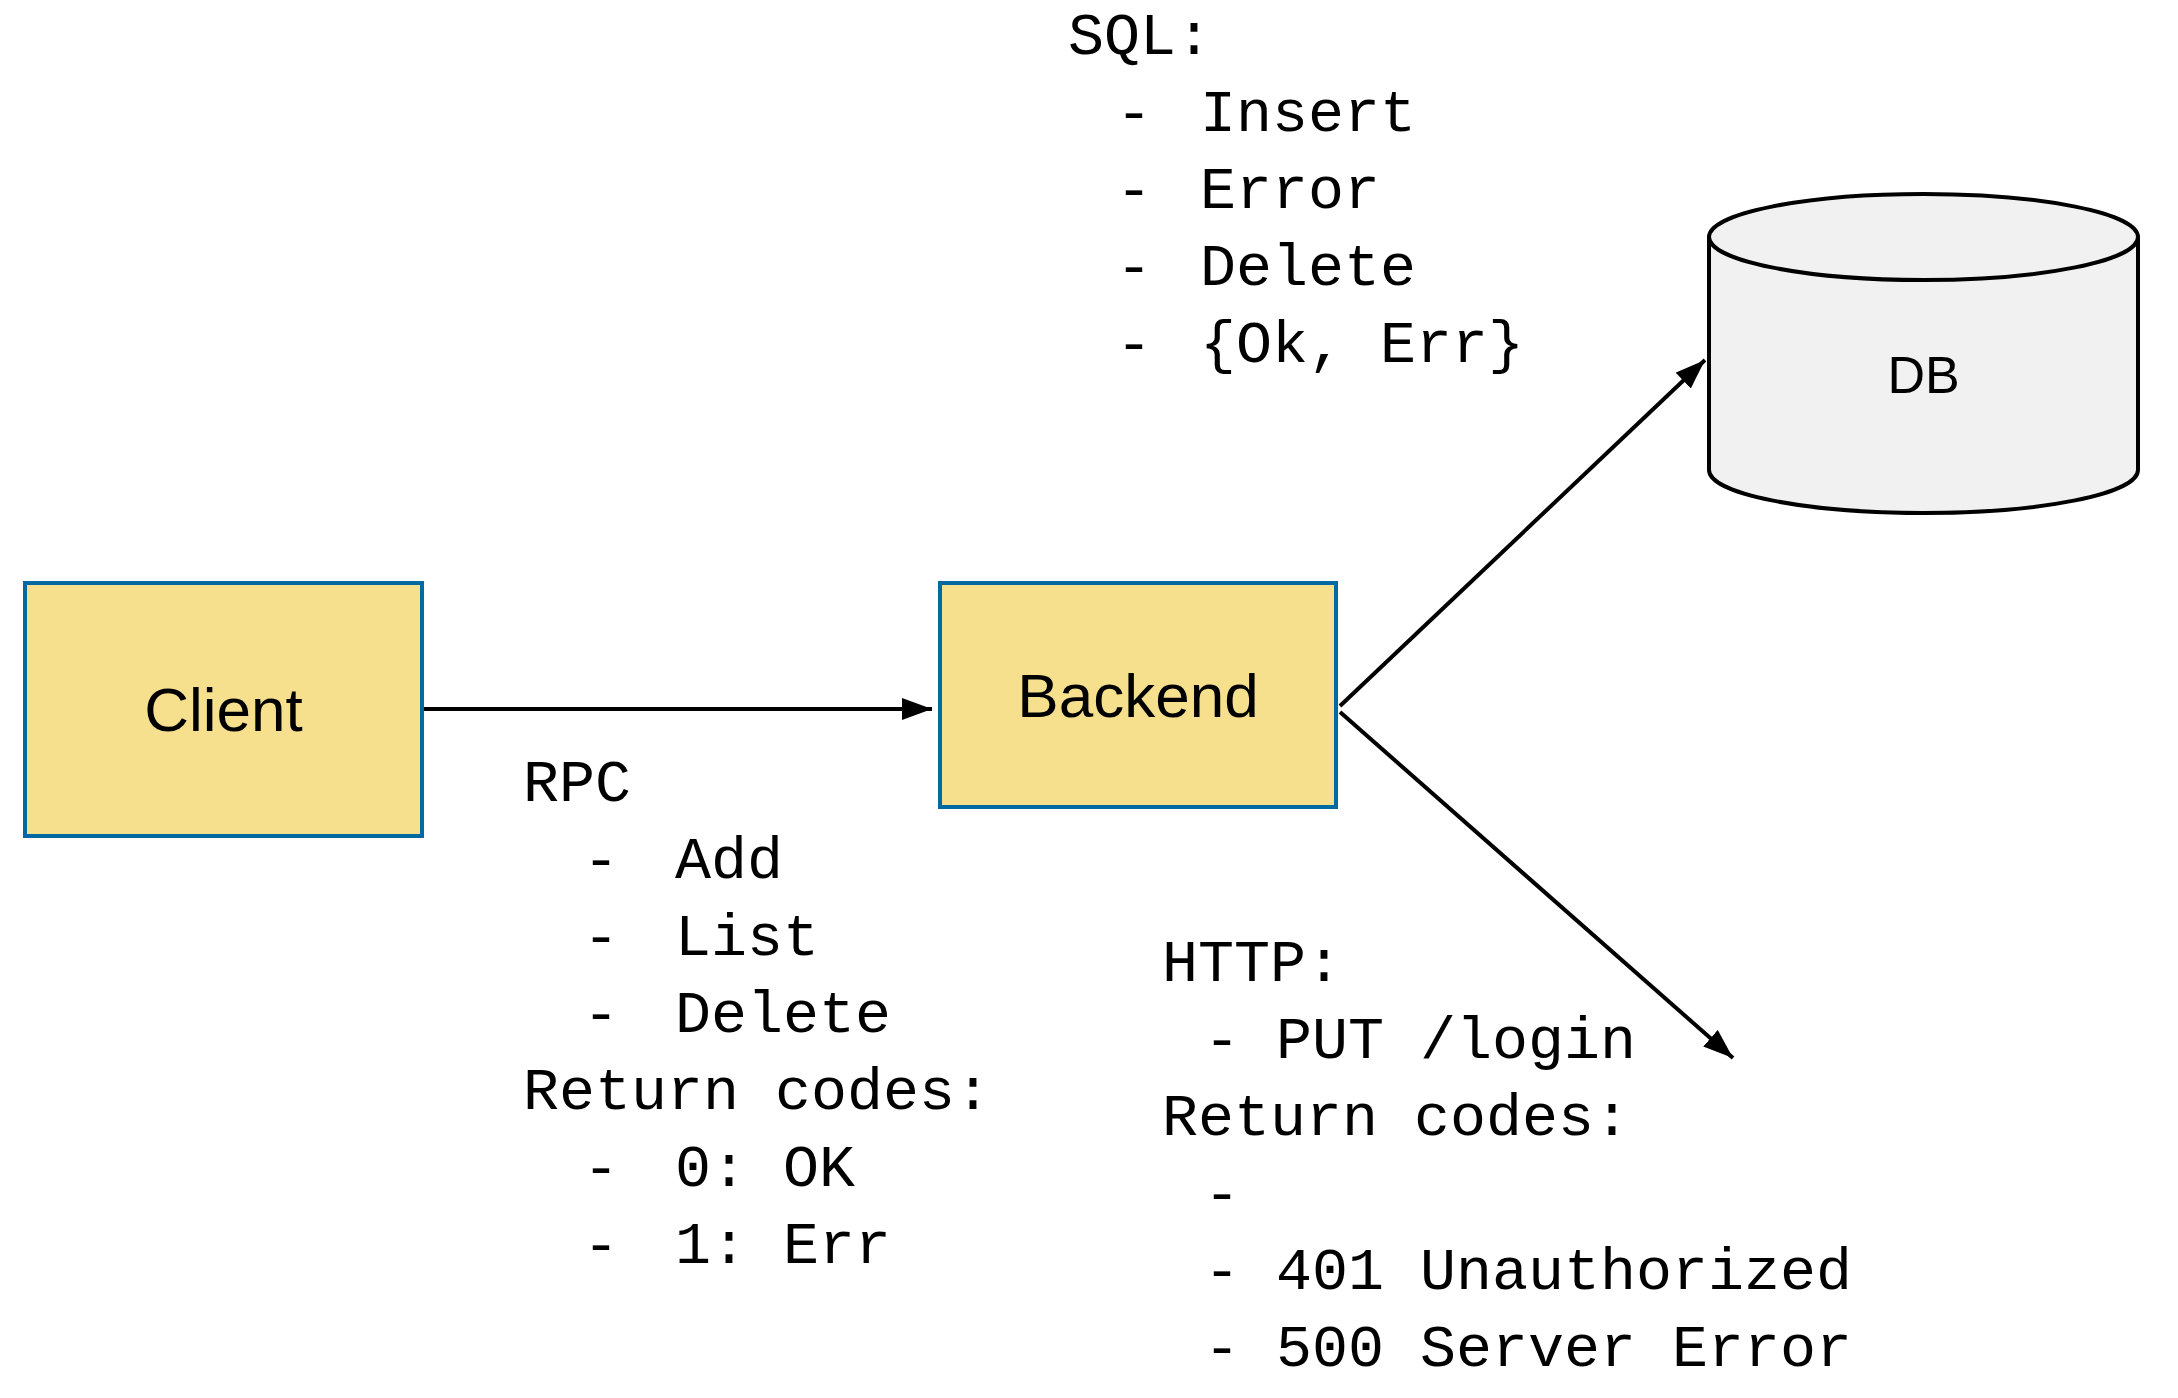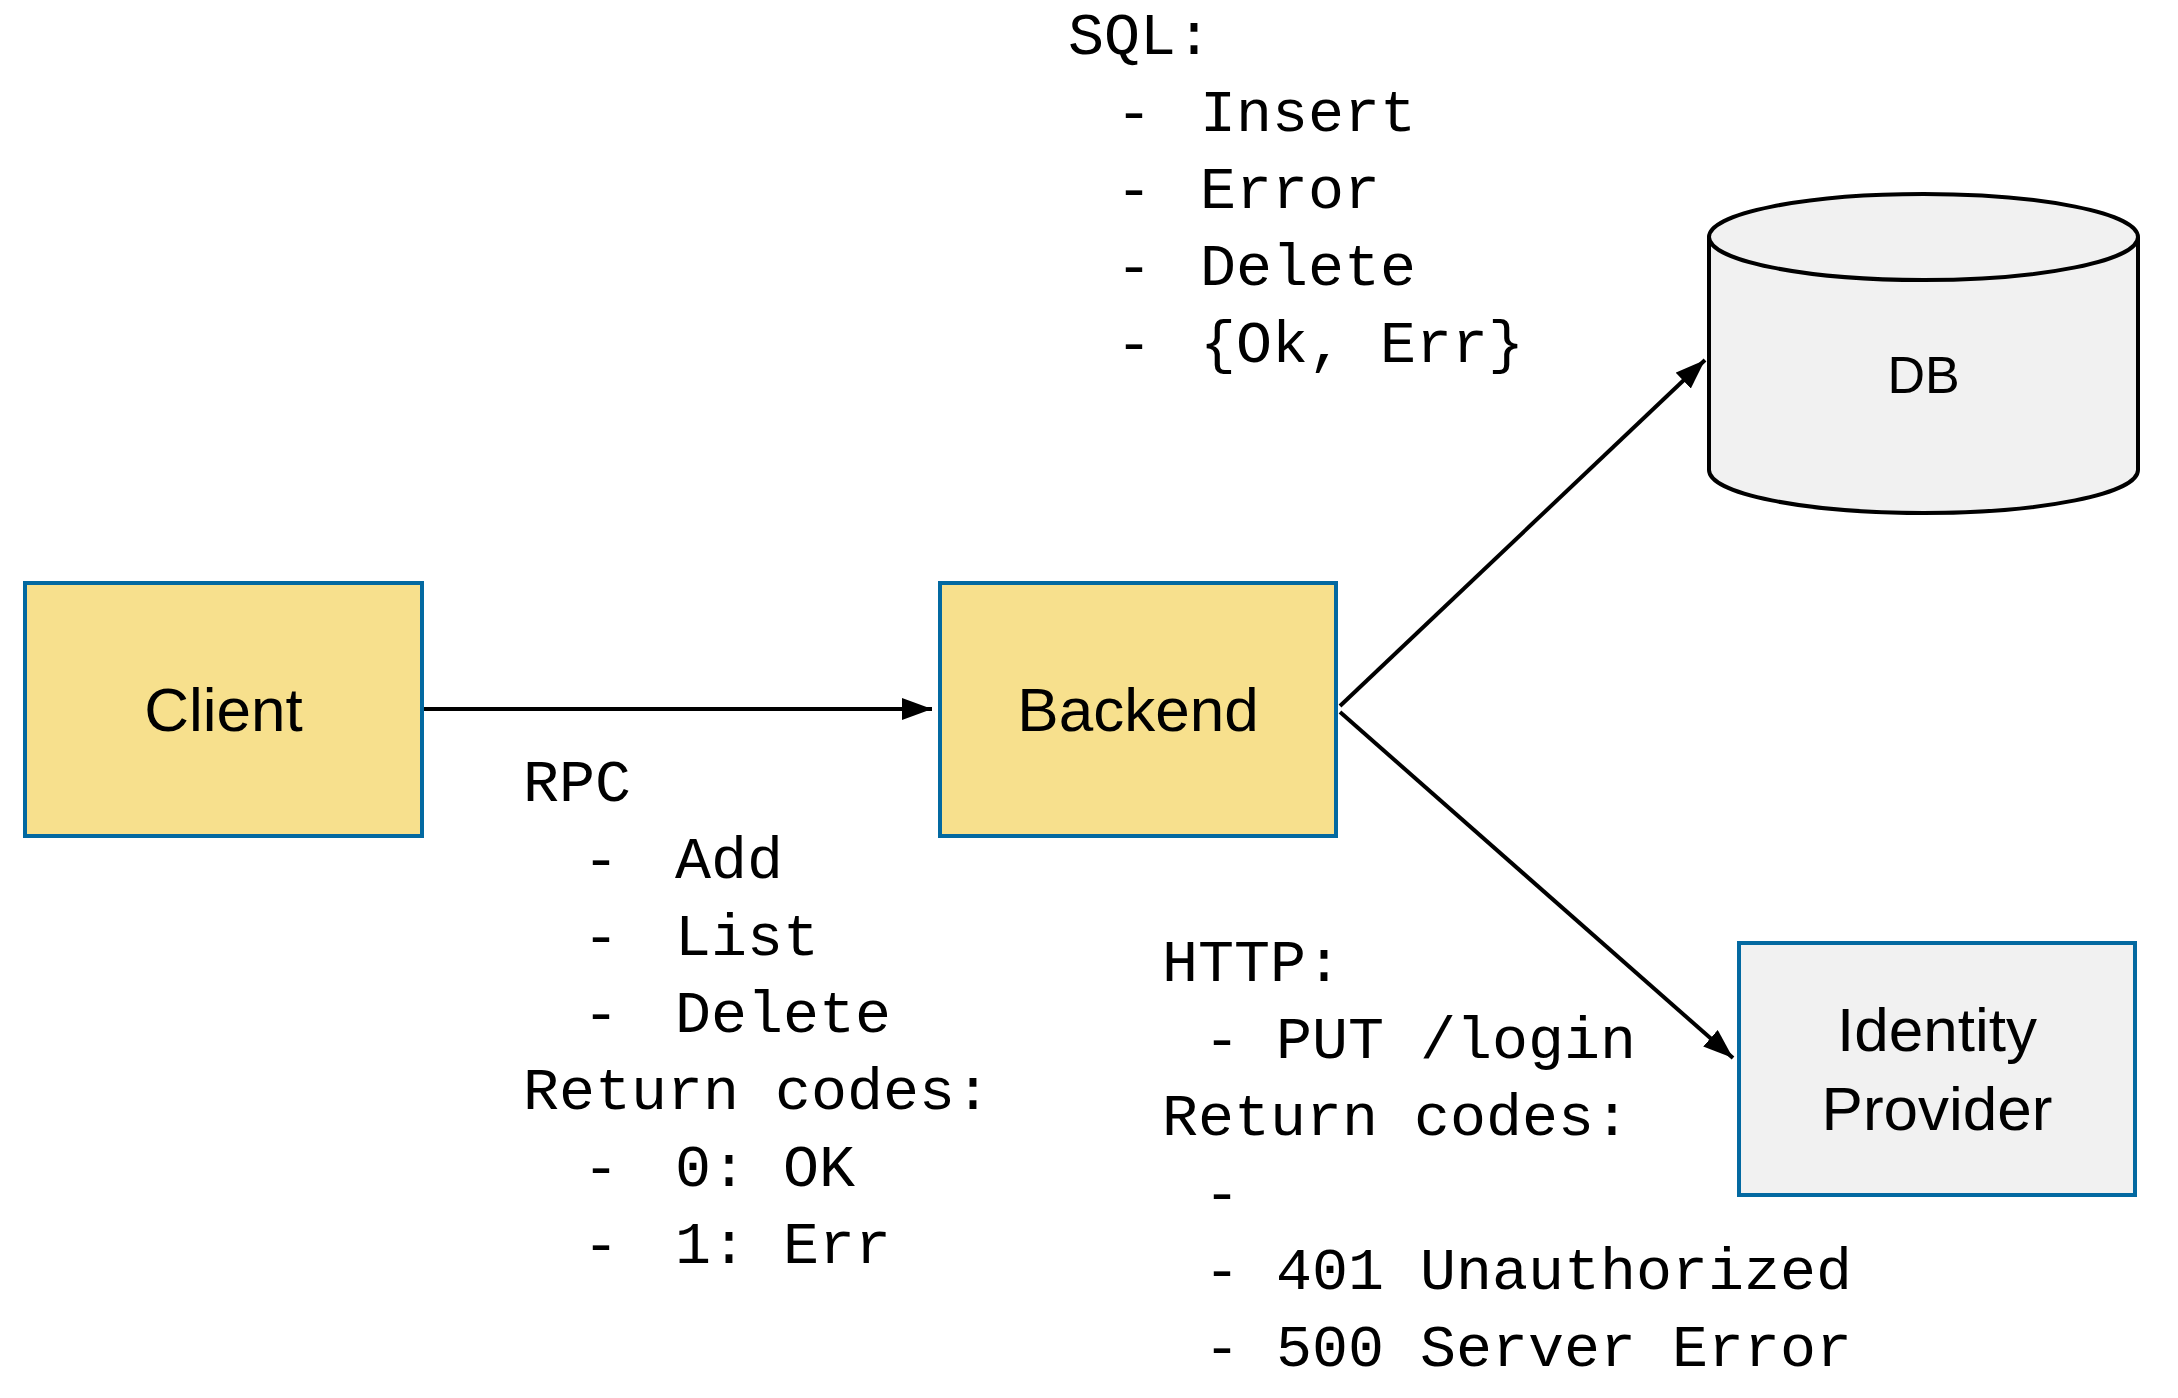--- a/index.html
+++ b/index.html
@@ -29,21 +29,21 @@
     display: flex;
     align-items: center;
     justify-content: center;
     text-align: center;
     font-size: 62px;
     line-height: 79px;
   }
   .node-yellow { background: #F7E08D; }
   .node-gray   { background: #F1F1F1; }
   .node-client   { left: 23px;   top: 581px; width: 401px; height: 257px; }
-  .node-backend  { left: 938px;  top: 581px; width: 400px; height: 257px; }
+  .node-backend  { left: 938px;  top: 581px; width: 400px; height: 228px; }
   .node-idp      { left: 1737px; top: 941px; width: 400px; height: 256px; padding: 0 60px; }
   .db-label {
     position: absolute;
     left: 1709px; top: 237px;
     width: 429px; height: 276px;
     display: flex;
     align-items: center;
     justify-content: center;
     font-size: 52px;
   }
@@ -86,23 +86,20 @@
   </svg>
 
   <div class="node node-yellow node-client">
     <span>Client</span>
   </div>
 
   <div class="node node-yellow node-backend">
     <span>Backend</span>
   </div>
 
-  <div class="node node-gray node-idp">
-    <span>Identity Provider</span>
-  </div>
 
   <div class="db-label">
     <span>DB</span>
   </div>
 
   <div class="note note-sql">
     <div class="line">SQL:</div>
     <div class="line item">
       <span class="dash">-</span>
       <span>Insert</span>

